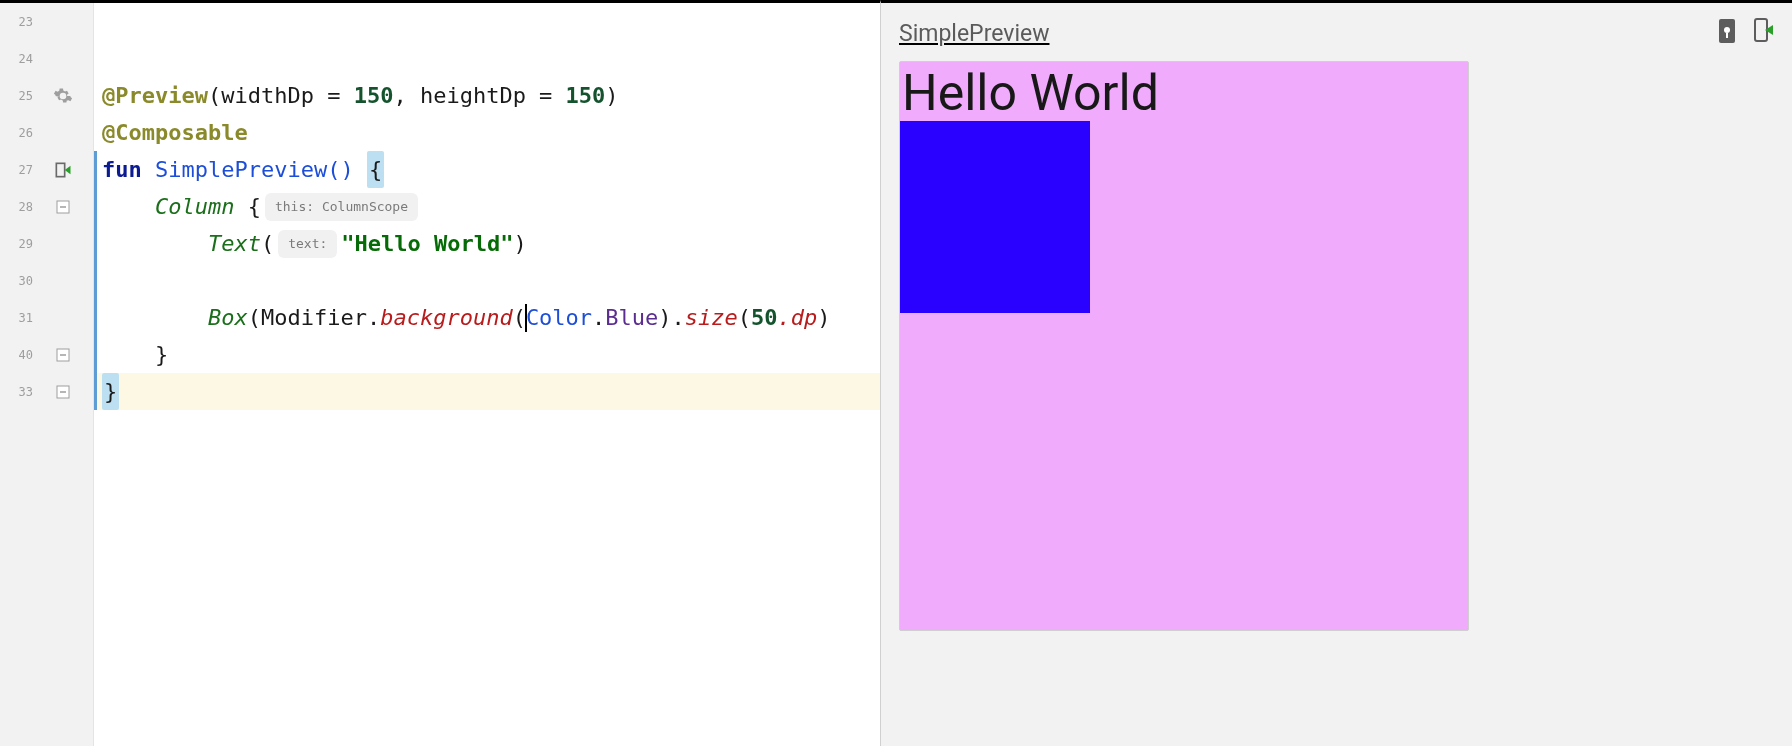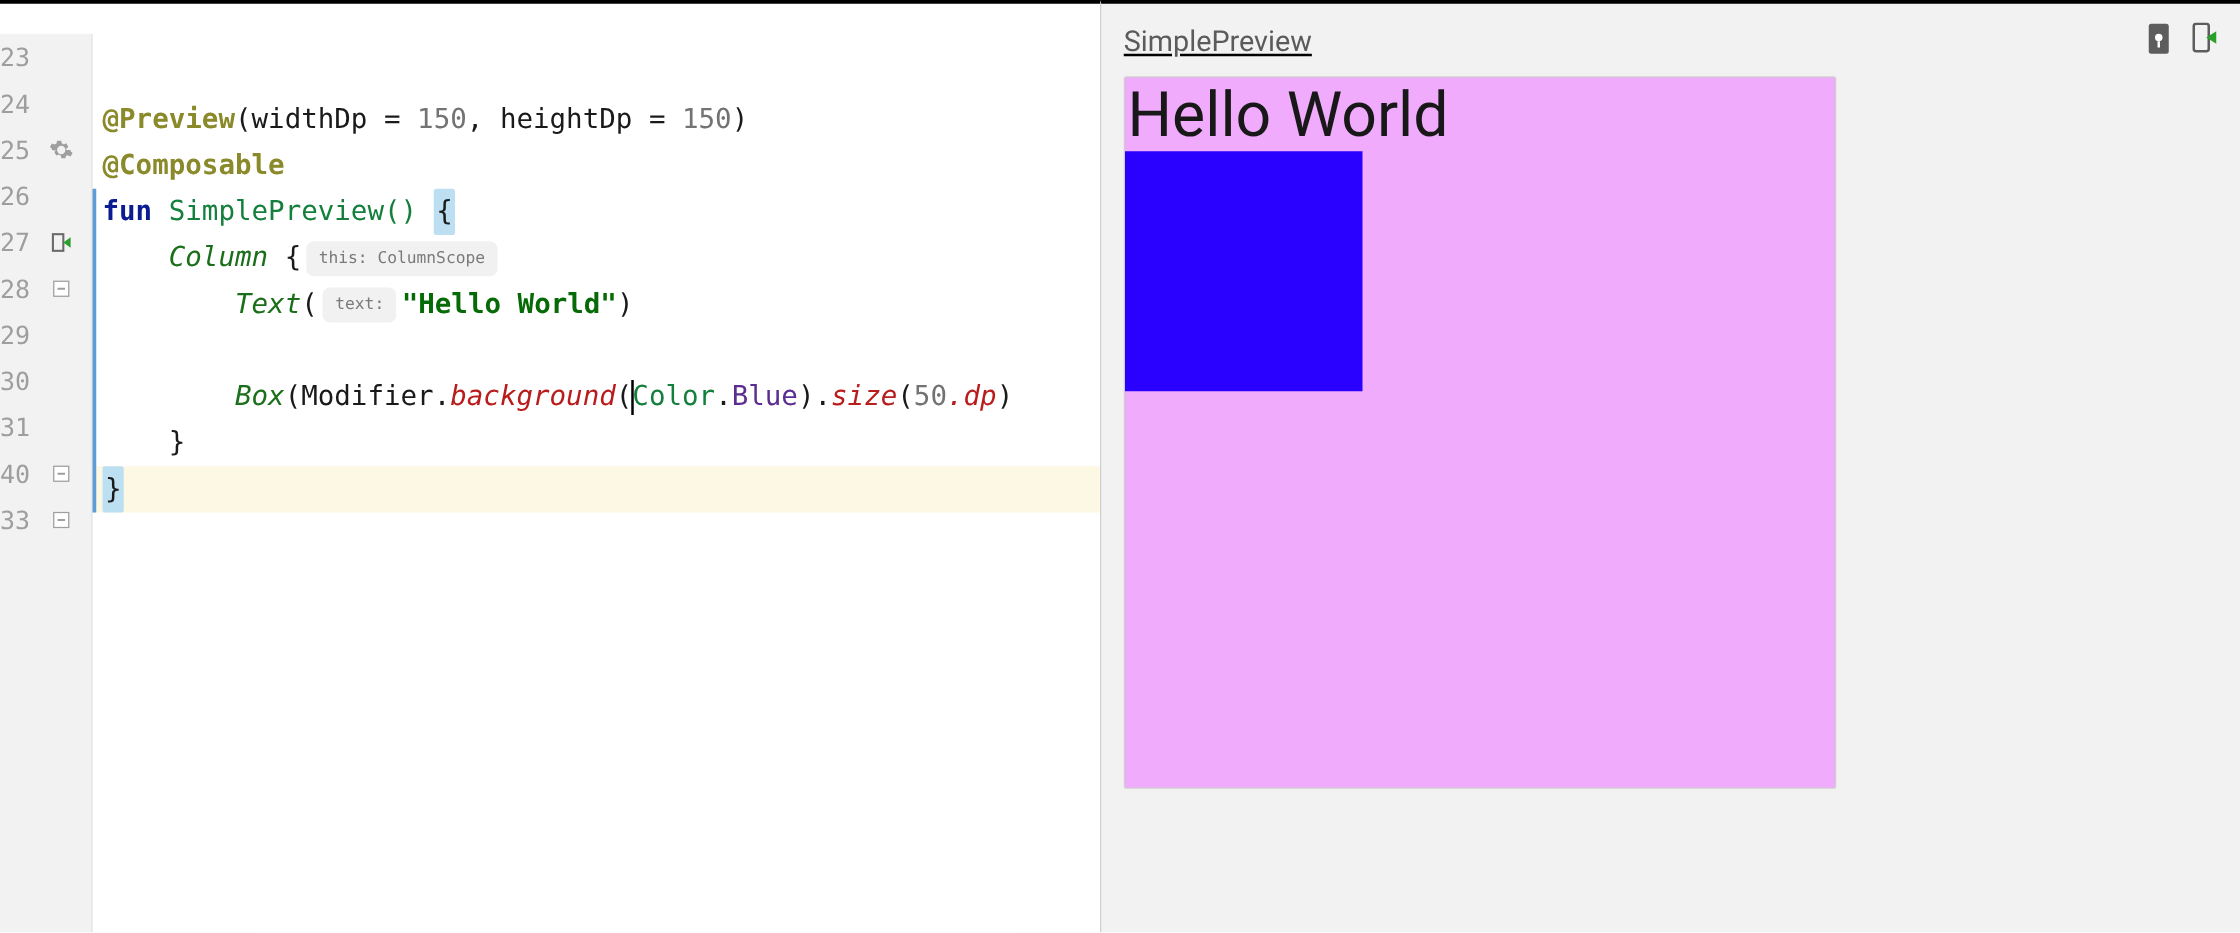--- a/index.html
+++ b/index.html
@@ -16,27 +16,26 @@
   }
   
   .editor-pane {
     flex: 0 0 880px;
     height: 100%;
     position: relative;
     border-top: 3px solid #000;
     display: flex;
   }
   .gutter {
-    width: 74px;
+    width: 94px;
     background: #f2f2f2;
     border-right: 1px solid #e4e4e4;
-    font-size: 20px;
+    font-size: 12px;
     color: #9e9e9e;
     position: relative;
-    margin-top: 24px;
   }
   .gutter-row {
     height: 37px;
     display: flex;
     align-items: center;
     justify-content: flex-end;
     padding-right: 6px;
     position: relative;
   }
   .gutter-num {
@@ -77,22 +76,22 @@
     left: 0; top: 148px;
     width: 3px;
     height: 259px;
     background: #5e9cd6;
   }
   
   .tk-ann { color: #8a8a2b; font-weight: 600; }
   .tk-kw  { color: #0b1b91; font-weight: 600; }
   .tk-fn  { color: #1b6f1b; font-style: italic; }
   .tk-fn2 { color: #b91c1c; font-style: italic; }
-  .tk-id  { color: #15803d; }
-  .tk-num { color: #737373; }
+  .tk-id  { color: #1d4ed8; }
+  .tk-num { color: #14532d; font-weight: bold; }
   .tk-str { color: #066b06; font-weight: 600; }
   .tk-type{ color: #5b2d90; }
   .tk-punc{ color: #1a1a1a; }
   .hint-pill {
     display: inline-flex;
     align-items: center;
     background: #f1f1f1;
     color: #7a7a7a;
     border-radius: 6px;
     padding: 0 10px;

